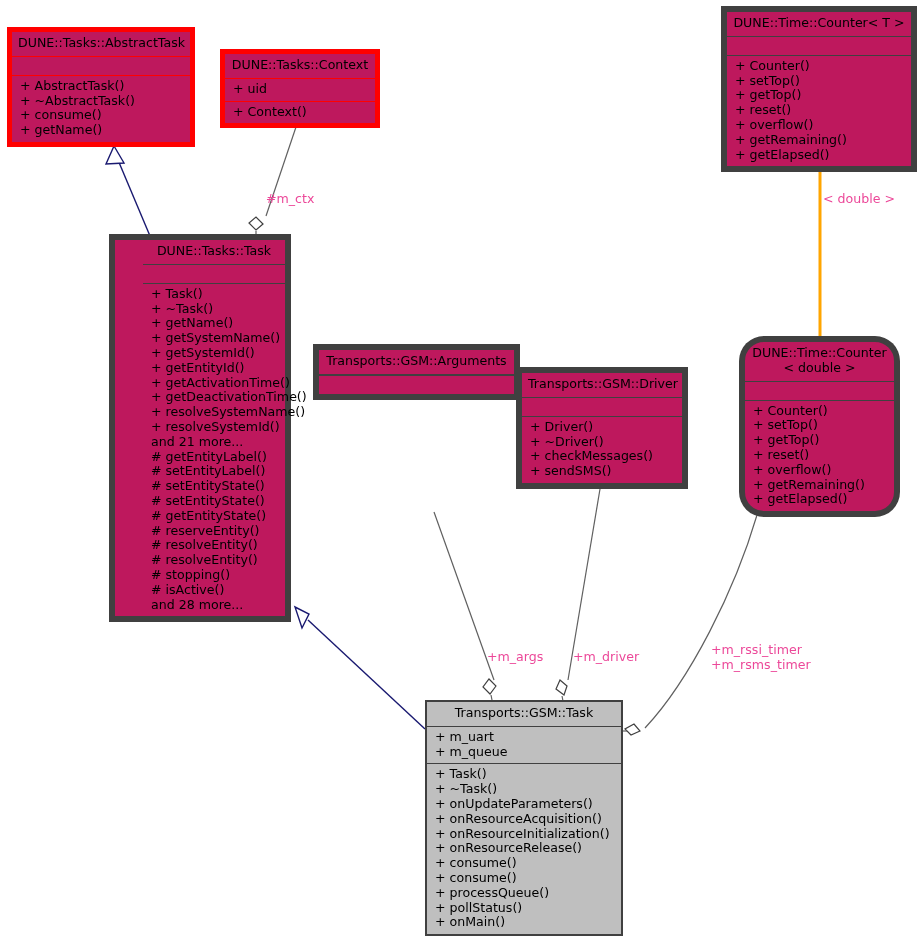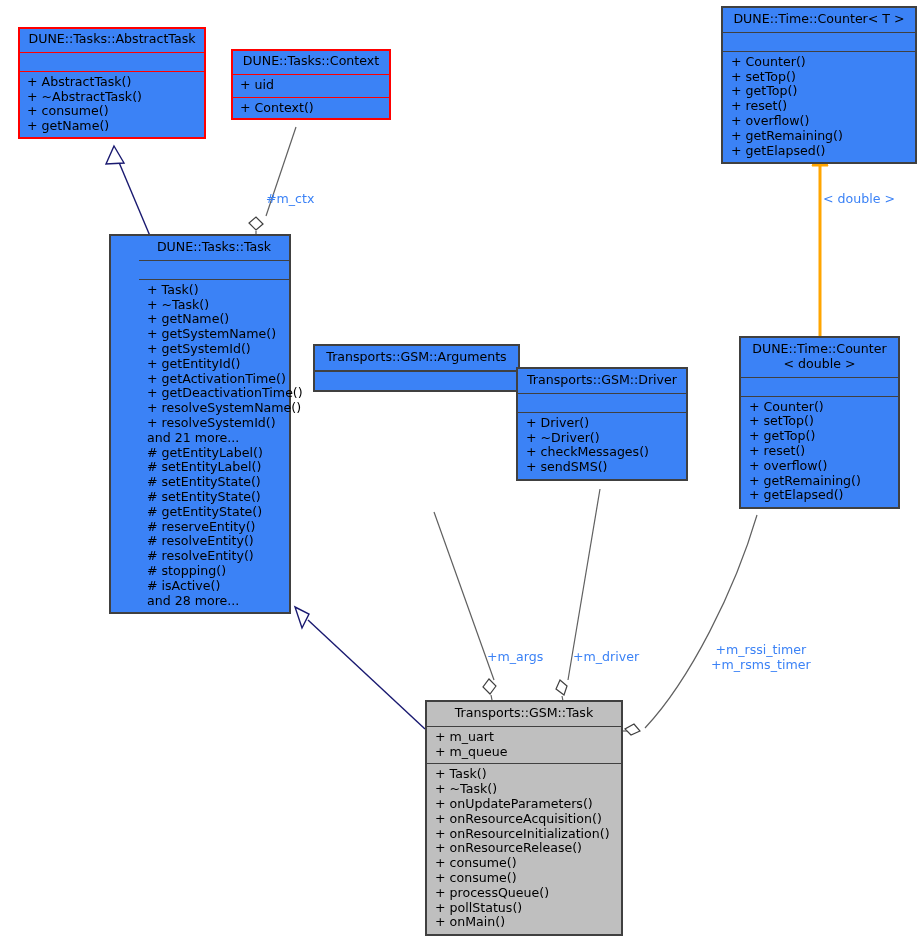--- a/index.html
+++ b/index.html
@@ -23,31 +23,30 @@
     position: absolute;
     left: 0;
     top: 0;
     width: 923px;
     height: 944px;
     pointer-events: none;
   }
   .uml-box {
     position: absolute;
     box-sizing: border-box;
-    background: #3b82f6;
-    border: 1px solid #0f172a;
+    background: #be185d;
+    border: 5px solid #0f172a;
     font-size: 12.6px;
     line-height: 14.8px;
     color: #000000;
   }
   .uml-box.red {
     border-color: #ff0000;
     outline: 1px solid #ff0000;
     outline-offset: -2px;
-    margin-left: 11px;
   }
   .uml-box.grey {
     background: #bfbfbf;
     border-color: #404040;
     border-width: 1px;
     box-shadow: 0 0 0 1px #404040;
   }
   .uml-box.dark {
     border-color: #404040;
     box-shadow: 0 0 0 1px #404040;
@@ -73,24 +72,23 @@
     height: 18px;
     padding: 0;
   }
   .member {
     white-space: pre;
   }
   .edge-label {
     position: absolute;
     font-size: 12.6px;
     line-height: 14.6px;
-    color: #3b82f6;
+    color: #ec4899;
     white-space: pre;
     font-family: "DejaVu Sans", sans-serif;
-    text-align: center;
   }
 </style>
 </head>
 <body>
 
 <div id="canvas">
 
   <svg class="edges" viewBox="0 0 923 944">
 
     <g>
@@ -218,21 +216,21 @@
         <div class="member">+ Counter()</div>
         <div class="member">+ setTop()</div>
         <div class="member">+ getTop()</div>
         <div class="member">+ reset()</div>
         <div class="member">+ overflow()</div>
         <div class="member">+ getRemaining()</div>
         <div class="member">+ getElapsed()</div>
       </div>
   </div>
 
-  <div class="uml-box dark" style="left:740px; top:337px; width:159px;">
+  <div class="uml-box dark" style="left:740px; top:337px; width:159px;border-radius:24px;">
     <div class="box-title">DUNE::Time::Counter
 &lt; double &gt;</div>
     <div class="box-sep"></div>
     <div class="box-section empty"></div>
     <div class="box-sep"></div>
     <div class="box-section">
         <div class="member">+ Counter()</div>
         <div class="member">+ setTop()</div>
         <div class="member">+ getTop()</div>
         <div class="member">+ reset()</div>

